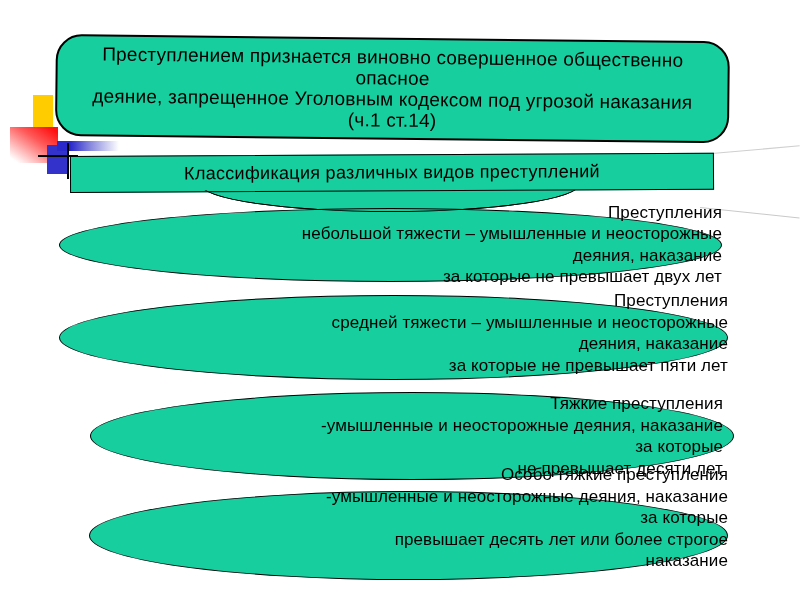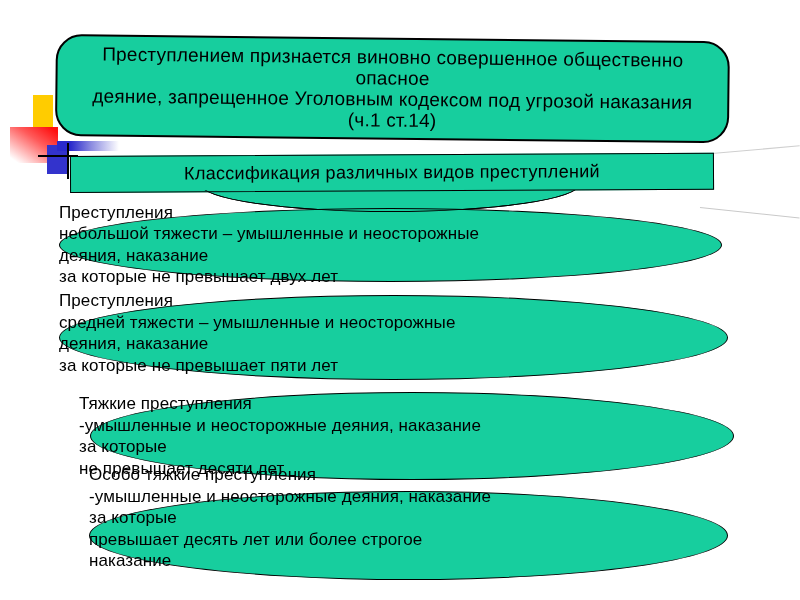--- a/index.html
+++ b/index.html
@@ -39,21 +39,21 @@
   .e0{left:200px;top:156px;width:380px;height:56px;}
   .e0-outline{left:200px;top:156px;width:380px;height:56px;border-radius:50%;
     border:1.5px solid #000;box-sizing:border-box;background:transparent;
     clip-path:inset(34px -2px -2px -2px);}
   .e1{left:59px;top:208px;width:663px;height:74px;}
   .e2{left:59px;top:295px;width:669px;height:85px;}
   .e3{left:90px;top:392px;width:644px;height:88px;}
   .e4{left:89px;top:491px;width:639px;height:89px;}
   
   .cat-text{
-    text-align:left;white-space:pre-line;font-size:17px;letter-spacing:0.1px;
+    text-align:right;white-space:pre-line;font-size:17px;letter-spacing:0.1px;
   }
   .t1{left:59px;top:202px;width:663px;line-height:21.3px;}
   .t2{left:59px;top:290px;width:669px;line-height:21.5px;}
   .t3{left:79px;top:393px;width:644px;line-height:21.5px;}
   .t4{left:89px;top:464px;width:639px;line-height:21.5px;}
 </style>
 </head>
 <body>
 
 <div class="stage">

